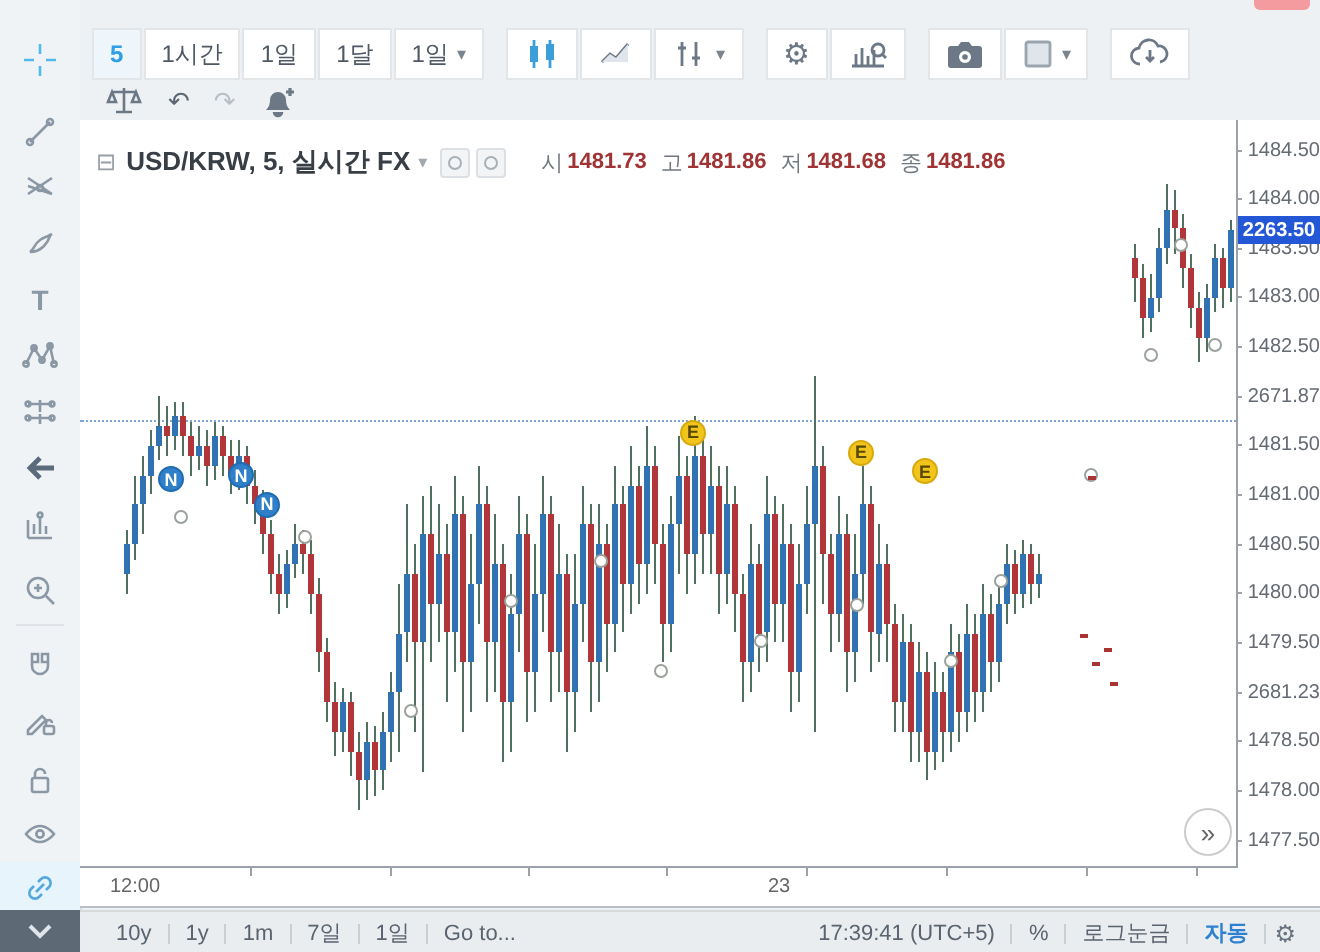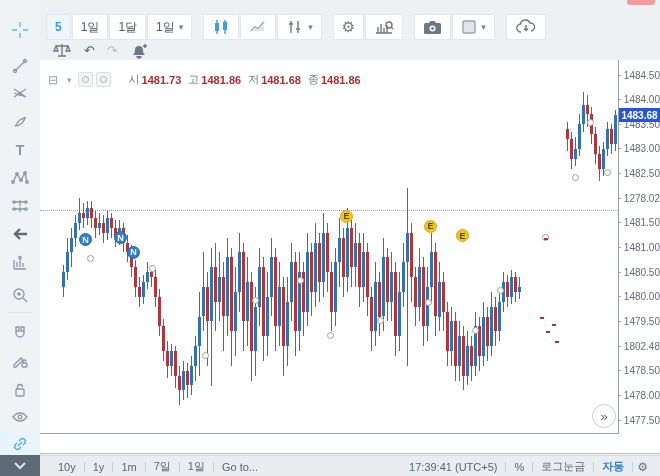--- a/index.html
+++ b/index.html
@@ -183,20 +183,21 @@
   <div class="collapse-btn">
       <svg width="14" height="8" viewBox="0 0 14 8">
         <path d="M2 1l5 5 5-5" stroke="#dfe5ea" stroke-width="2" fill="none"></path>
       </svg>
     </div>
 
   <div class="top-bar">
     <div class="pink-sliver"></div>
     <div class="row1">
       <div class="tbtn itv-active">5</div>
+      <div class="tbtn">1시간</div>
       <div class="tbtn">1일</div>
       <div class="tbtn">1달</div>
       <div class="tbtn">
           <span>1일</span>
           <span class="caret">▾</span>
         </div>
       <div class="tgap"></div>
       <div class="tbtn icon-btn bluechart">
           <svg width="18" height="18" viewBox="0 0 18 18">
             <path d="M5 2v3M5 13v3M13 2v2M13 12v4"></path>
@@ -561,20 +562,21 @@
           <div class="evt eco" style="left: 416px; top: 169.165px;">E</div>
           <div class="evt news" style="left: 39px; top: 173.108px;">N</div>
           <div class="evt news" style="left: 74px; top: 171.137px;">N</div>
           <div class="evt news" style="left: 87px; top: 185.922px;">N</div>
         </div>
       <div class="more-btn">»</div>
     </div>
 
     <div class="legend">
       <span class="cbox">⊟</span>
+      <span class="ttl">USD/KRW, 5, 실시간 FX</span>
       <span class="lcaret">▾</span>
       <span class="mini-ic">
           <i></i>
         </span>
       <span class="mini-ic">
           <i></i>
         </span>
       <span class="ohlc">
         <span class="k">시</span>
           <span class="v">1481.73</span>
@@ -586,31 +588,43 @@
           <span class="v">1481.86</span>
       </span>
     </div>
 
     <div class="price-axis" id="price-axis">
         <div class="ptick" style="top: 10px;">1484.50</div>
         <div class="ptick" style="top: 34.643px;">1484.00</div>
         <div class="ptick" style="top: 59.286px;">1483.50</div>
         <div class="ptick" style="top: 83.929px;">1483.00</div>
         <div class="ptick" style="top: 108.572px;">1482.50</div>
-        <div class="ptick" style="top: 133.215px;">1278.02</div>
+        <div class="ptick" style="top: 133.215px;">2671.87</div>
         <div class="ptick" style="top: 157.858px; text-align: center;">1481.50</div>
         <div class="ptick" style="top: 182.501px;">1481.00</div>
         <div class="ptick" style="top: 207.144px;">1480.50</div>
         <div class="ptick" style="top: 231.787px;">1480.00</div>
         <div class="ptick" style="top: 256.43px;">1479.50</div>
-        <div class="ptick" style="top: 281.073px;">1802.48</div>
+        <div class="ptick" style="top: 281.073px;">2681.23</div>
         <div class="ptick" style="top: 305.716px;">1478.50</div>
         <div class="ptick" style="top: 330.359px;">1478.00</div>
         <div class="ptick" style="top: 355.002px;">1477.50</div>
-        <div class="last-badge" style="background: rgb(36, 87, 214); top: 48.4145px;">1483.68</div>
+        <div class="last-badge" style="background: rgb(36, 87, 214); top: 48.4145px;">2263.50</div>
+      </div>
+    <div class="time-strip" id="time-strip">
+        <div class="ttick" style="left: 85px;"></div>
+        <div class="ttick" style="left: 155px;"></div>
+        <div class="ttick" style="left: 224px;"></div>
+        <div class="ttick" style="left: 293px;"></div>
+        <div class="ttick" style="left: 363px;"></div>
+        <div class="ttick" style="left: 433px;"></div>
+        <div class="ttick" style="left: 503px;"></div>
+        <div class="ttick" style="left: 558px;"></div>
+        <div class="tlabel" style="left: 15px;">12:00</div>
+        <div class="tlabel" style="left: 344px;">23</div>
       </div>
   </div>
 
   <div class="bottom-bar">
     <div class="bb-left">
       <span class="bb-item">10y</span>
         <span class="bb-sep"></span>
       <span class="bb-item">1y</span>
         <span class="bb-sep"></span>
       <span class="bb-item">1m</span>

